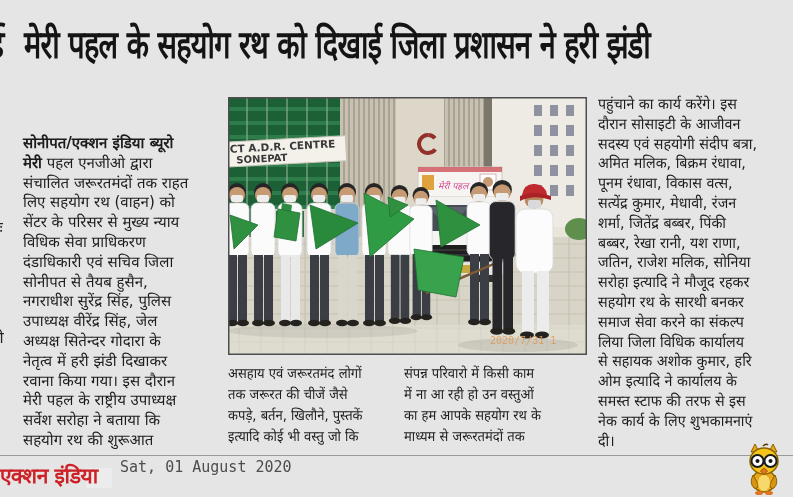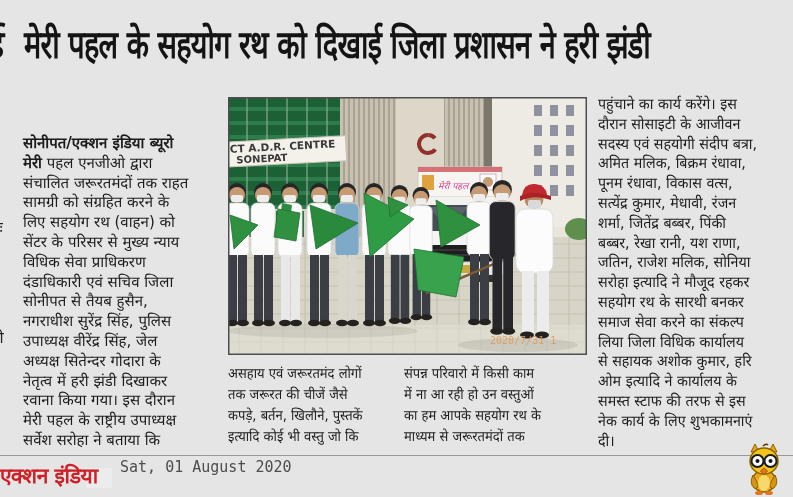--- a/index.html
+++ b/index.html
@@ -44,33 +44,33 @@
   </div>
 
   <span class="frag" style="top:216px;">ः</span>
 
   <span class="frag" style="top:326px;">ी</span>
 
   <div class="col col-left">
     <div class="line bold">सोनीपत/एक्शन इंडिया ब्यूरो</div>
     <div class="line"><span class="bold">मेरी</span><span> पहल एनजीओ द्वारा</span></div>
     <div class="line">संचालित जरूरतमंदों तक राहत</div>
-    <div class="line">सामग्री को संग्रहित करने के</div>
     <div class="line">लिए सहयोग रथ (वाहन) को</div>
     <div class="line">सेंटर के परिसर से मुख्य न्याय</div>
     <div class="line">विधिक सेवा प्राधिकरण</div>
     <div class="line">दंडाधिकारी एवं सचिव जिला</div>
     <div class="line">सोनीपत से तैयब हुसैन,</div>
     <div class="line">नगराधीश सुरेंद्र सिंह, पुलिस</div>
     <div class="line">उपाध्यक्ष वीरेंद्र सिंह, जेल</div>
     <div class="line">अध्यक्ष सितेन्दर गोदारा के</div>
     <div class="line">नेतृत्व में हरी झंडी दिखाकर</div>
     <div class="line">रवाना किया गया। इस दौरान</div>
     <div class="line">मेरी पहल के राष्ट्रीय उपाध्यक्ष</div>
     <div class="line">सर्वेश सरोहा ने बताया कि</div>
+    <div class="line">सहयोग रथ की शुरूआत</div>
   </div>
 
   <svg class="photo" viewBox="0 0 359 258" width="359" height="258">
     <defs>
       <pattern id="louv" width="5" height="8" patternUnits="userSpaceOnUse">
         <rect width="5" height="8" fill="#c7c1b2"></rect>
           <rect width="2" height="8" fill="#aaa394"></rect>
       </pattern>
       <pattern id="pave" width="22" height="14" patternUnits="userSpaceOnUse">
         <rect width="22" height="14" fill="#d8d4c7"></rect>

